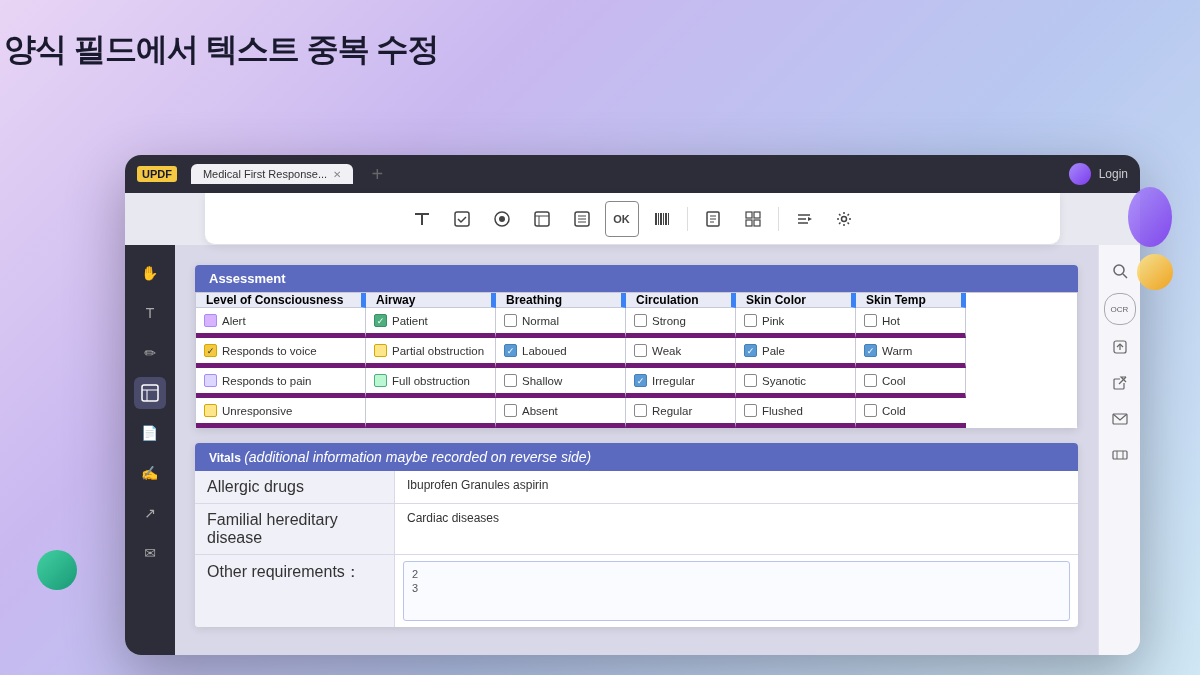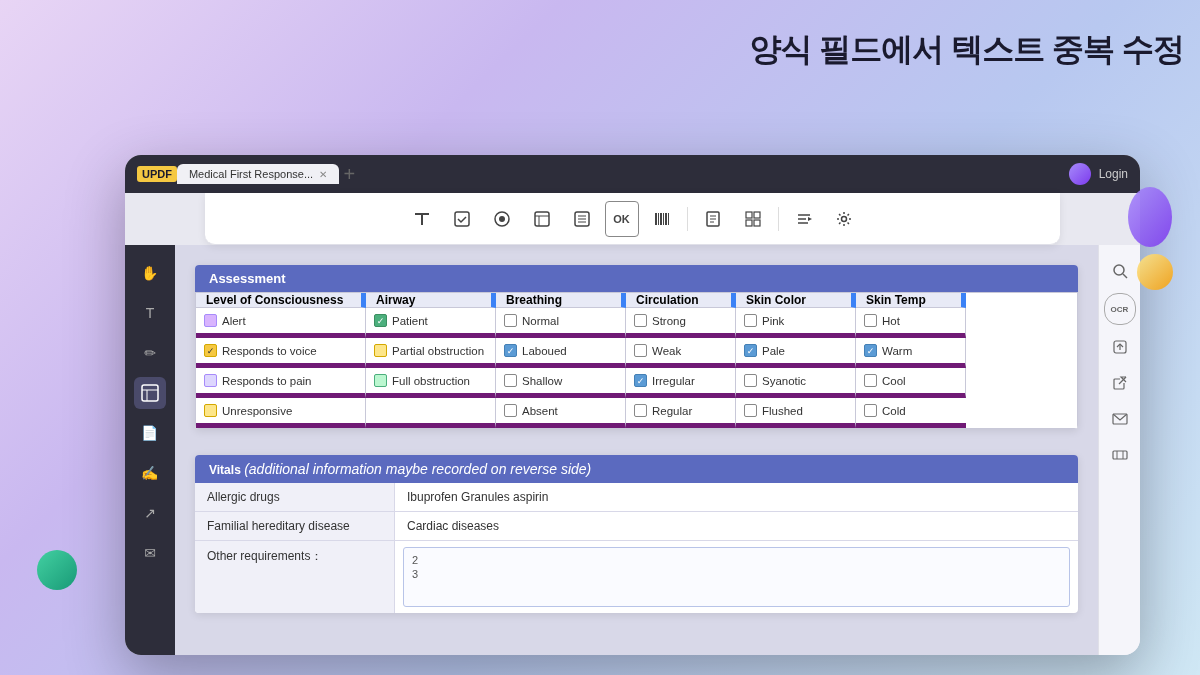--- a/index.html
+++ b/index.html
@@ -7,22 +7,22 @@
       width: 1200px;
       height: 675px;
       overflow: hidden;
       font-family: -apple-system, BlinkMacSystemFont, 'Segoe UI', sans-serif;
       background: linear-gradient(135deg, #e8d5f5 0%, #c9b8f0 30%, #b8c8f0 60%, #d0e8f5 100%);
       position: relative;
     }
 
     
     .page-title {
-      text-align: right;
-      padding: 28px 16px 18px;
+      text-align: left;
+      padding: 28px 4px 18px;
       font-size: 32px;
       font-weight: 900;
       color: #1a1a2e;
       letter-spacing: -1px;
     }
 
     
     .app-window {
       position: absolute;
       top: 155px;
@@ -35,21 +35,21 @@
       box-shadow: 0 20px 60px rgba(0,0,0,0.3);
     }
 
     
     .title-bar {
       background: #2d2d3a;
       height: 38px;
       display: flex;
       align-items: center;
       padding: 0 12px;
-      gap: 0;
+      gap: 14px;
     }
     .title-bar-logo {
       background: #f5c842;
       color: #1a1a2e;
       font-weight: 900;
       font-size: 11px;
       padding: 2px 5px;
       border-radius: 3px;
     }
     .title-bar-tab {
@@ -180,21 +180,21 @@
     }
 
     
     .doc-area {
       flex: 1;
       background: #d8d8e8;
       overflow-y: auto;
       padding: 20px;
       display: flex;
       flex-direction: column;
-      gap: 12px;
+      gap: 0;
     }
 
     
     .form-container {
       background: #fff;
       border-radius: 4px;
       overflow: hidden;
       box-shadow: 0 2px 8px rgba(0,0,0,0.1);
     }
 
@@ -282,21 +282,21 @@
       font-weight: normal;
       font-size: 14px;
     }
     .vitals-row {
       display: flex;
       border-bottom: 1px solid #d8d8e8;
     }
     .vitals-row:last-child { border-bottom: none; }
     .vitals-label {
       width: 200px;
-      font-size: 12px;
+      font-size: 16px;
       font-weight: 500;
       padding: 7px 12px;
       background: #f0f0f8;
       border-right: 1px solid #d8d8e8;
       color: #333;
     }
     .vitals-value {
       flex: 1;
       font-size: 12px;
       padding: 7px 12px;
@@ -643,21 +643,21 @@
 
     </div>
 
     <div class="right-sidebar">
       <div class="right-icon">
         <svg width="16" height="16" viewBox="0 0 16 16">
             <circle cx="7" cy="7" r="5" stroke="#666" stroke-width="1.5" fill="none"></circle>
             <line x1="11" y1="11" x2="15" y2="15" stroke="#666" stroke-width="1.5"></line>
           </svg>
       </div>
-      <div class="right-icon" style="font-size:8px;font-weight:bold;color:#666;border:1px solid #aaa;border-radius:14px;padding:15px;">OCR</div>
+      <div class="right-icon" style="font-size:8px;font-weight:normal;color:#666;border:1px solid #aaa;border-radius:14px;padding:15px;">OCR</div>
       <div class="right-icon">
         <svg width="16" height="16" viewBox="0 0 16 16">
             <rect x="2" y="2" width="12" height="12" rx="2" stroke="#666" stroke-width="1.2" fill="none"></rect>
             <line x1="8" y1="5" x2="8" y2="11" stroke="#666" stroke-width="1.2"></line>
             <polyline points="5,8 8,5 11,8" stroke="#666" stroke-width="1.2" fill="none"></polyline>
           </svg>
       </div>
       <div class="right-icon">
         <svg width="16" height="16" viewBox="0 0 16 16">
             <path d="M14 2L7 9" stroke="#666" stroke-width="1.2"></path>

